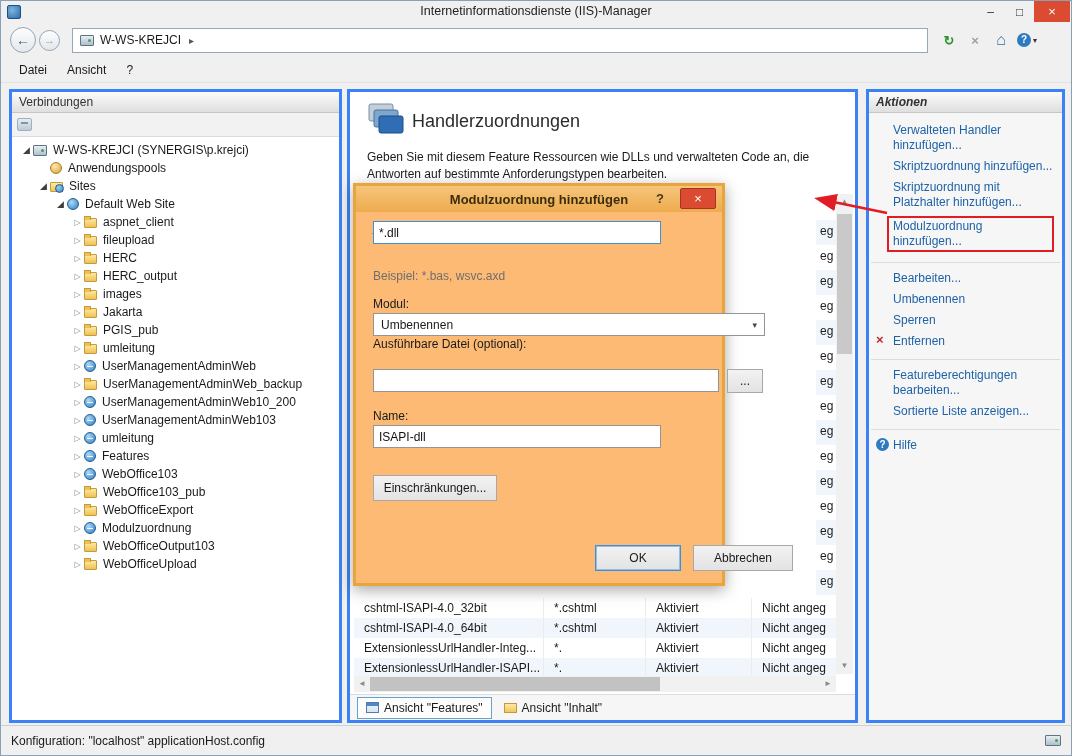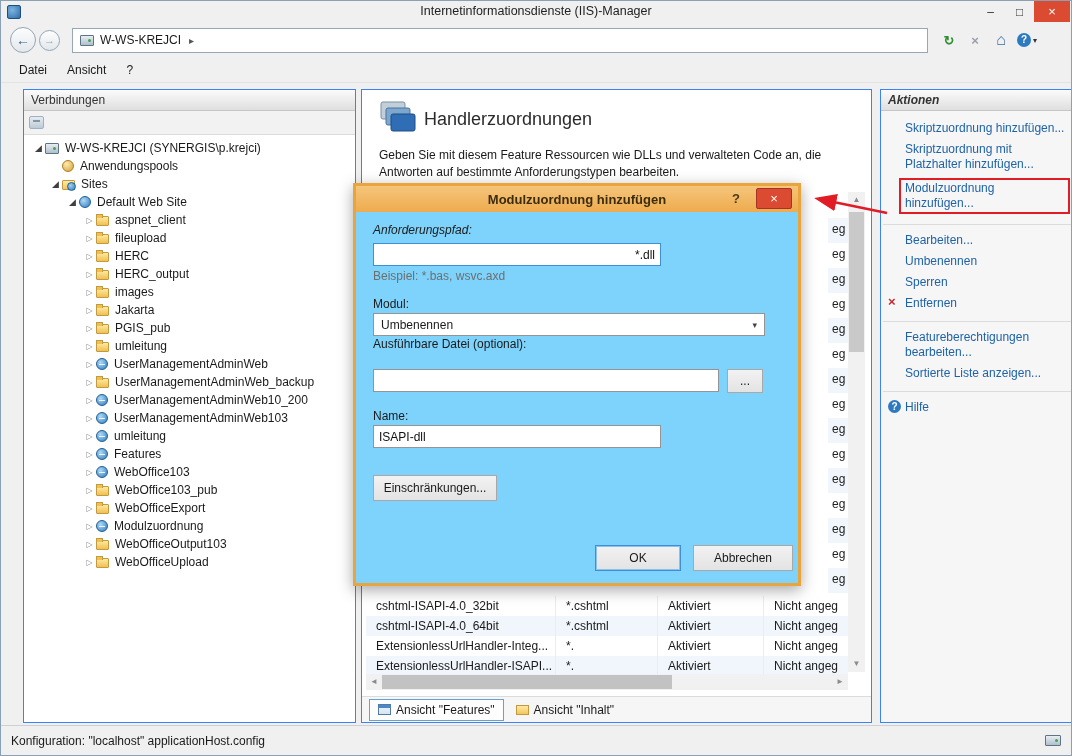--- a/index.html
+++ b/index.html
@@ -35,21 +35,21 @@
   .help-badge { background:#2e7ac0; color:#fff; border-radius:50%; width:14px; height:14px; line-height:14px;
                 text-align:center; font-size:10px; font-weight:bold; }
   .caret { font-size:8px; color:#333; margin-left:2px; }
 
   
   .menubar { position:absolute; top:56px; left:0; right:0; height:26px; display:flex; align-items:center;
              background:#f0f0f0; border-bottom:1px solid #e3e3e3; padding-left:8px; }
   .menu-item { padding:4px 10px; }
 
   
-  .panel { position:absolute; border:1px solid #3b82f6; background:#fff;margin-left:14px; }
+  .panel { position:absolute; border:3px solid #3b82f6; background:#fff; }
   .panel-header { height:21px; background:linear-gradient(#fbfbfb,#dfdfdf); border-bottom:1px solid #c6c6c6;
                   display:flex; align-items:center; padding:0 7px; color:#333; }
   .panel-header.bold { font-weight:bold;font-style:italic; }
 
   .left-panel { left:8px; top:88px; width:333px; height:634px; background:#fff; }
   .conn-toolbar { height:24px; background:#f2f2f2; border-bottom:1px solid #dcdcdc; display:flex; align-items:center; padding:0 5px; }
   .conn-tool-icon { width:15px; height:13px; background:linear-gradient(#e6ecf1,#bccad6); border:1px solid #9fb0c0; border-radius:2px; position:relative; }
   .conn-tool-icon::after { content:""; position:absolute; left:3px; top:3px; width:7px; height:2px; background:#8296a8; }
   .tree { position:absolute; top:46px; bottom:0; left:0; right:0; background:#fff; overflow:hidden; padding-top:3px; }
   .tree-row { display:flex; align-items:center; height:18px; white-space:nowrap; }
@@ -118,36 +118,36 @@
   .action-group { padding:5px 0 7px; border-bottom:1px solid #dcdcdc; margin:0 2px; }
   .action-group:last-child { border-bottom:none; }
   .action-link { position:relative; padding:3px 6px 3px 22px; color:var(--c-link); line-height:1.25; }
   .aicon { position:absolute; left:5px; top:2px; }
   .aicon.remove { color:#c1272d; font-weight:bold; font-size:13px; top:1px; }
   .aicon.help-circle { background:#2e7ac0; color:#fff; border-radius:50%; width:13px; height:13px; line-height:13px;
                        text-align:center; font-size:10px; font-weight:bold; top:3px; }
   .action-link.annotated .atext { display:inline-block; border:2px solid var(--c-annotation); padding:1px 4px; margin-left:-6px; }
 
   
-  .dialog { position:absolute; left:352px; top:182px; width:448px; height:403px; border:3px solid var(--c-dialog-border);
-            background:#7dd3fc; box-shadow:0 4px 14px rgba(0,0,0,.35); z-index:50; }
+  .dialog { position:absolute; left:352px; top:182px; width:372px; height:403px; border:3px solid var(--c-dialog-border);
+            background:#fdba74; box-shadow:0 4px 14px rgba(0,0,0,.35); z-index:50; }
   .dialog-titlebar { height:26px; background:linear-gradient(#f5c57b, var(--c-dialog-title-bg)); position:relative;
                      display:flex; align-items:center; }
   .dialog-title { flex:1; text-align:center; font-weight:bold; font-size:13px; color:#3c2c0e; }
   .dialog-help { position:absolute; right:52px; top:3px; width:20px; height:20px; text-align:center; line-height:20px;
                  font-weight:bold; color:#4a3a1a; font-size:13px; }
   .dialog-close { position:absolute; right:6px; top:2px; width:36px; height:21px; background:var(--c-close-red);
                   border:1px solid #a93226; color:#fff; text-align:center; line-height:19px; font-size:13px; border-radius:2px; }
   .dialog-body { position:relative; height:371px; }
   .dlabel { position:absolute; left:17px; }
   .lb-req  { top:11px;font-style:italic; }  .lb-mod { top:85px; }  .lb-exec { top:125px; }  .lb-name { top:197px; }
   .hint { position:absolute; left:17px; top:57px; color:#6e6e6e; }
   .dlg-input { position:absolute; height:23px; border:1px solid #949494; background:#fff; padding:0 5px;
                font:12px "Liberation Sans", sans-serif; color:#111; }
-  .in-req  { left:17px; top:31px;  width:288px; border-color:#3d8fd6;text-align:right; }
+  .in-req  { left:17px; top:9px;  width:288px; border-color:#3d8fd6; }
   .in-exec { left:17px; top:157px; width:346px; }
   .in-name { left:17px; top:213px; width:288px; }
   .dlg-select { position:absolute; left:17px; top:101px; width:392px; height:23px; background:#fff; border:1px solid #949494;
                 display:flex; align-items:center; padding:0 7px; }
   .combo-arrow { margin-left:auto; color:#444; font-size:9px; }
   .btn { position:absolute; height:26px; background:linear-gradient(#f2f2f2,#e3e3e3); border:1px solid #a8a8a8;
          font:12px "Liberation Sans", sans-serif; color:#1a1a1a; display:flex; align-items:center; justify-content:center; }
   .btn-browse { left:371px; top:157px; width:36px; height:24px; }
   .btn-restrictions { left:17px; top:263px; width:124px; }
   .btn-ok { left:239px; top:333px; width:86px; border-color:#3c8fd9; box-shadow:inset 0 0 0 1px #8fc0ea; }
@@ -411,20 +411,21 @@
         </div>
       </div>
   </div>
 
   <div class="panel right-panel">
     <div class="panel-header bold">
       <span>Aktionen</span>
     </div>
     <div class="actions-list">
         <div class="action-group">
+          <div class="action-link"><span class="atext">Verwalteten Handler hinzufügen...</span></div>
           <div class="action-link"><span class="atext">Skriptzuordnung hinzufügen...</span></div>
           <div class="action-link"><span class="atext">Skriptzuordnung mit Platzhalter hinzufügen...</span></div>
           <div class="action-link annotated"><span class="atext">Modulzuordnung hinzufügen...</span></div>
         </div>
         <div class="action-group">
           <div class="action-link"><span class="atext">Bearbeiten...</span></div>
           <div class="action-link"><span class="atext">Umbenennen</span></div>
           <div class="action-link"><span class="atext">Sperren</span></div>
           <div class="action-link"><span class="aicon remove">×</span><span class="atext">Entfernen</span></div>
         </div>

